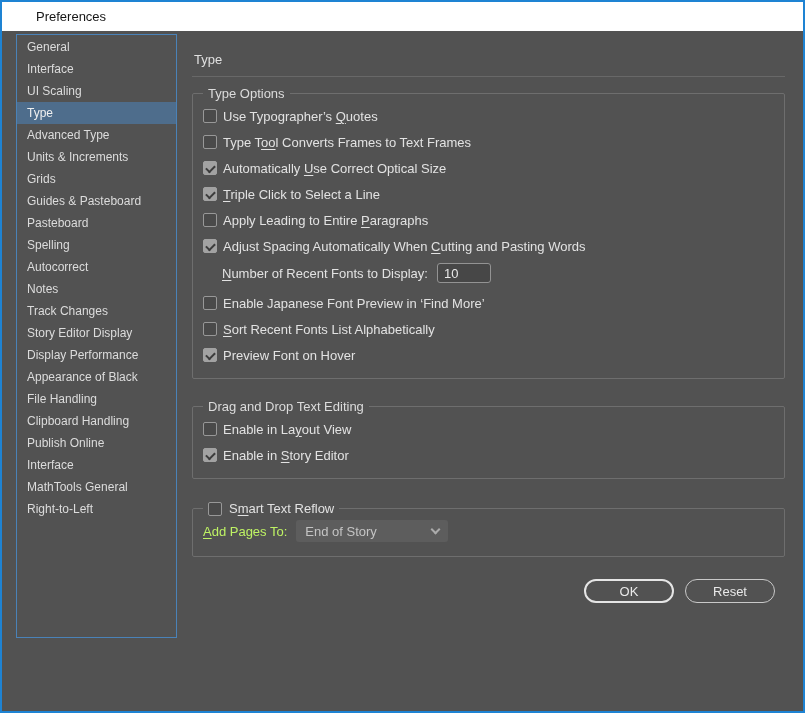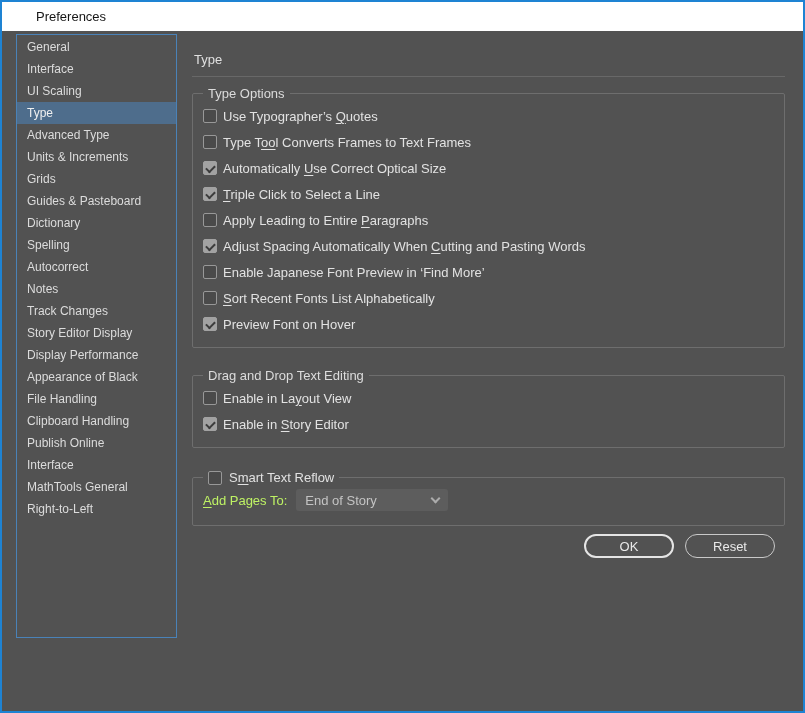--- a/index.html
+++ b/index.html
@@ -76,21 +76,21 @@
     display: flex; align-items: center; justify-content: space-between; cursor: default;
   }
   .chev {
     width: 7px; height: 7px; margin-top: -4px;
     border-right: 2px solid #ABABAB; border-bottom: 2px solid #ABABAB;
     transform: rotate(45deg);
   }
   
   .button-row {
     display: flex; justify-content: flex-end; gap: 11px;
-    margin-top: 8px; padding-right: 10px;
+    margin-top: 22px; padding-right: 10px;
   }
   .btn {
     min-width: 90px; height: 24px; border-radius: 12px; background: transparent;
     color: #E9E9E9; font-size: 13px; display: flex; align-items: center;
     justify-content: center; cursor: default;
   }
   .btn-ok { border: 2px solid #E5E5E5; }
   .btn-reset { border: 1px solid #C9C9C9; }
 </style>
 </head>
@@ -121,21 +121,21 @@
       <div class="side-item">
     <span class="side-label">Units &amp; Increments</span>
   </div>
       <div class="side-item">
     <span class="side-label">Grids</span>
   </div>
       <div class="side-item">
     <span class="side-label">Guides &amp; Pasteboard</span>
   </div>
       <div class="side-item">
-    <span class="side-label">Dictionary</span>
+    <span class="side-label">Pasteboard</span>
   </div>
       <div class="side-item">
     <span class="side-label">Spelling</span>
   </div>
       <div class="side-item">
     <span class="side-label">Autocorrect</span>
   </div>
       <div class="side-item">
     <span class="side-label">Notes</span>
   </div>
@@ -196,20 +196,24 @@
   </div>
           <div class="row">
     <span class="cb"></span>
     <span class="lbl">Apply Leading to Entire <u>P</u>aragraphs</span>
   </div>
           <div class="row">
     <span class="cb checked"></span>
     <span class="lbl">Adjust Spacing Automatically When <u>C</u>utting and Pasting Words</span>
   </div>
         </div>
+      <div class="row num-row">
+        <span class="lbl indent"><u>N</u>umber of Recent Fonts to Display:</span>
+        <input class="num-input" value="10" style="">
+      </div>
       <div>
           <div class="row">
     <span class="cb"></span>
     <span class="lbl">Enable Japanese Font Preview in ‘Find More’</span>
   </div>
           <div class="row">
     <span class="cb"></span>
     <span class="lbl"><u>S</u>ort Recent Fonts List Alphabetically</span>
   </div>
           <div class="row">

